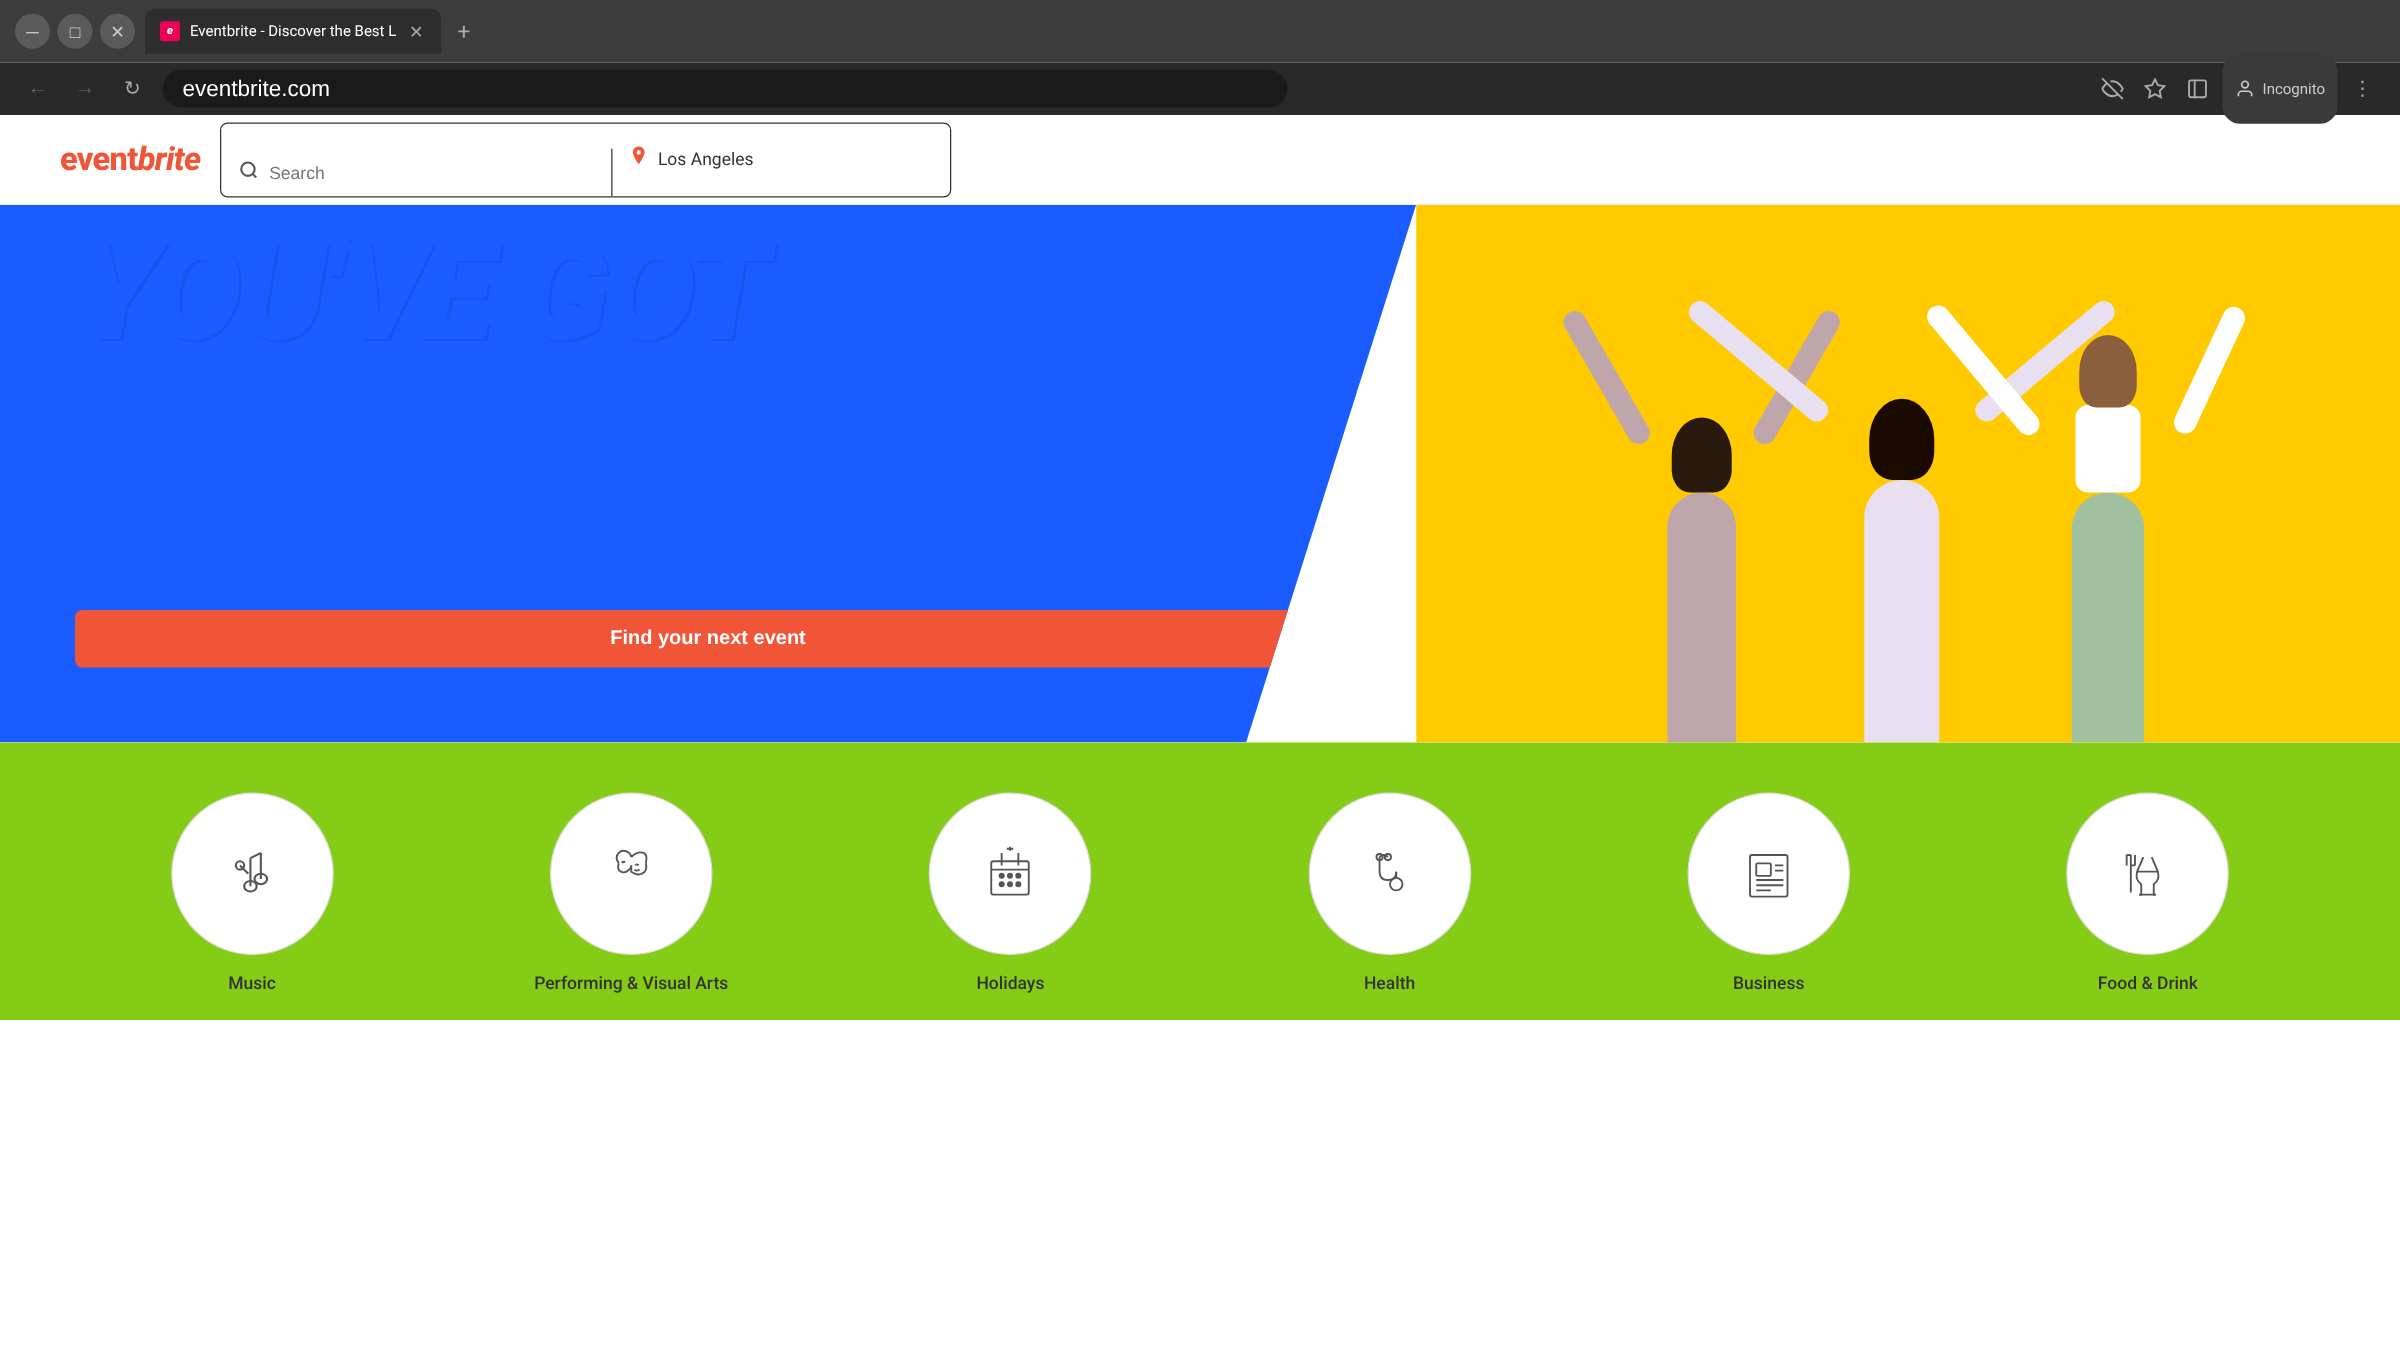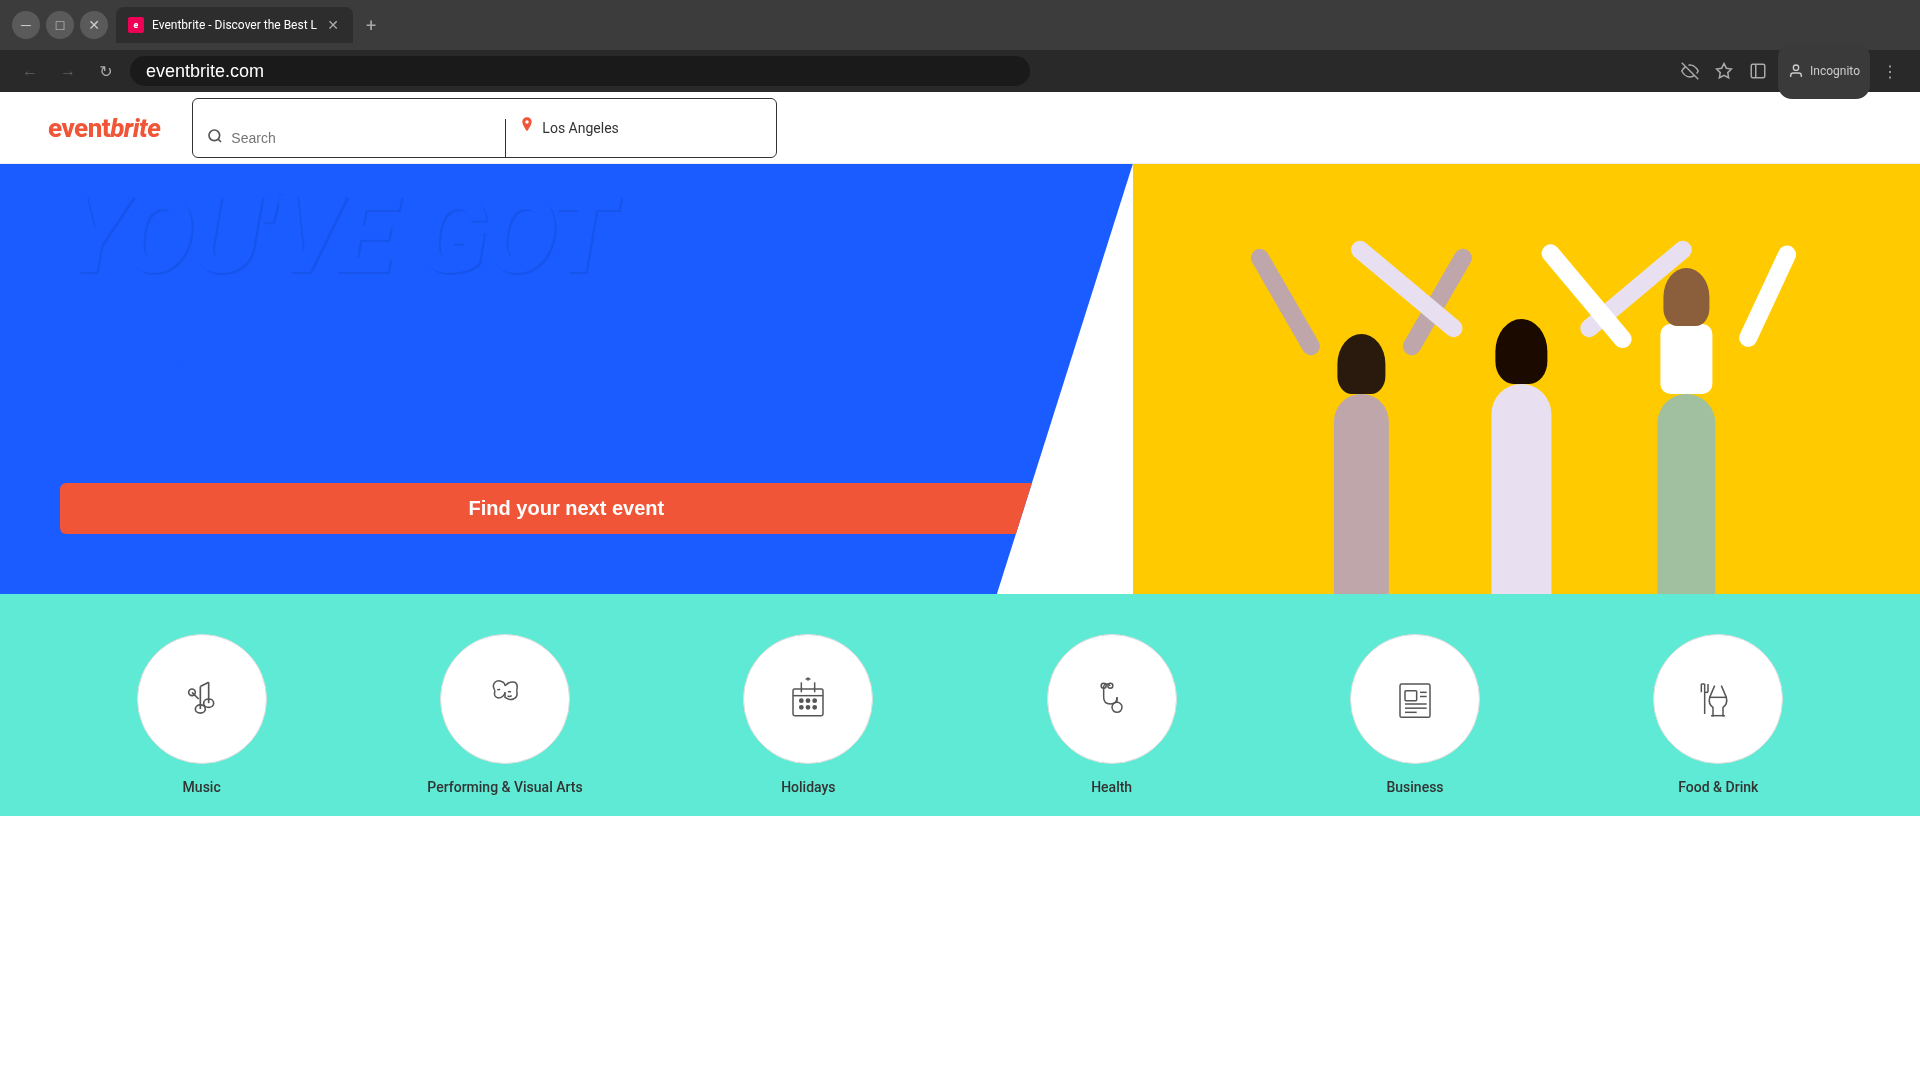--- a/index.html
+++ b/index.html
@@ -19,21 +19,21 @@
     
     .address-bar-row { background: #292929; height: 42px; display: flex; align-items: center; padding: 0 16px; gap: 10px; }
     .nav-btn { background: none; border: none; color: #aaa; font-size: 16px; cursor: pointer; width: 28px; height: 28px; display: flex; align-items: center; justify-content: center; border-radius: 50%; }
     .nav-btn.disabled { opacity: 0.4; cursor: default; }
     .address-input { flex: 1; max-width: 900px; height: 30px; background: #1a1a1a; border: none; border-radius: 15px; color: #fff; font-size: 18px; padding: 0 16px; outline: none; }
     .browser-actions { display: flex; align-items: center; gap: 6px; margin-left: auto; }
     .browser-action-btn { background: none; border: none; color: #aaa; font-size: 16px; cursor: pointer; width: 28px; height: 28px; display: flex; align-items: center; justify-content: center; border-radius: 50%; }
     .incognito-badge { display: flex; align-items: center; gap: 6px; background: #3a3a3a; border-radius: 14px; padding: 20px 10px; color: #ccc; font-size: 12px; cursor: pointer; }
 
     
-    .site-header { height: 72px; background: #fff; display: flex; align-items: center; padding: 0 48px; border-bottom: 1px solid #eee; gap: 32px; }
+    .site-header { height: 72px; background: #fff; display: flex; align-items: center; padding: 0 48px; border-bottom: 1px solid #eee; gap: 16px; }
     .logo { display: flex; align-items: center; }
     .logo-text { font-size: 26px; font-weight: 800; color: #f05537; letter-spacing: -0.5px; }
     .search-bar { display: flex; align-items: center; background: #fff; border: 1.5px solid #333; border-radius: 6px; overflow: hidden; flex: 0 0 auto; }
     .search-input-area { display: flex; align-items: center; padding: 0 14px; gap: 8px; border-right: 1.5px solid #333; margin-top: 20px; }
     .search-icon { color: #555; font-size: 15px; }
     .search-text-input { border: none; outline: none; font-size: 14px; color: #555; width: 260px; height: 38px; background: transparent; }
     .location-area { display: flex; align-items: center; padding: 0 14px; gap: 8px; }
     .location-icon { color: #f05537; font-size: 14px; }
     .location-text { font-size: 14px; color: #333; width: 220px; }
     .nav-links { display: flex; align-items: center; gap: 28px; margin-left: auto; }
@@ -43,24 +43,24 @@
     .chevron { font-size: 11px; }
     .btn-login { font-size: 15px; color: #333; border: 2px solid #333; border-radius: 6px; padding: 6px 18px; cursor: pointer; background: transparent; font-weight: 500; }
     .btn-signup { font-size: 15px; color: #fff; border: 2px solid #333; border-radius: 6px; padding: 6px 18px; cursor: pointer; background: #333; font-weight: 500; }
 
     
     .hero { position: relative; height: 430px; overflow: hidden; display: flex; }
     .hero-blue { background: #1a5cff; flex: 0 0 59%; position: relative; display: flex; flex-direction: column; justify-content: flex-end; padding: 0 60px 60px; clip-path: polygon(0 0, 100% 0, 88% 100%, 0 100%); }
     .hero-yellow { background: #ffcb00; flex: 1; position: relative; display: flex; align-items: center; justify-content: center; }
     .hero-headline-wrapper { position: absolute; top: 20px; left: 60px; right: 0; }
     .hero-headline-text { font-size: 108px; font-weight: 900; color: #1a5cff; line-height: 0.95; text-transform: uppercase; letter-spacing: -3px; font-style: italic; display: block; }
-    .hero-cta-btn { background: #f05537; color: #fff; border: none; border-radius: 6px; padding: 14px 28px; font-size: 20px; font-weight: 700; cursor: pointer; display: inline-block; white-space: nowrap; }
-
-    
-    .categories-section { padding: 40px 60px 20px; background: #5eead4; }
+    .hero-cta-btn { background: #f05537; color: #fff; border: none; border-radius: 6px; padding: 14px 28px; font-size: 16px; font-weight: 700; cursor: pointer; display: inline-block; white-space: nowrap; }
+
+    
+    .categories-section { padding: 40px 60px 20px; background: #84cc16; }
     .categories-grid { display: flex; gap: 20px; justify-content: center; flex-wrap: nowrap; }
     .category-item { display: flex; flex-direction: column; align-items: center; gap: 14px; cursor: pointer; min-width: 160px; flex: 1; }
     .category-circle { width: 130px; height: 130px; border-radius: 50%; border: 1.5px solid #ddd; display: flex; align-items: center; justify-content: center; background: #fff; transition: border-color 0.2s; }
     .category-label { font-size: 14px; color: #333; font-weight: 500; text-align: center; line-height: 1.3; }
 
     
     .icon-svg { width: 50px; height: 50px; }
   </style>
 </head>
 <body>

